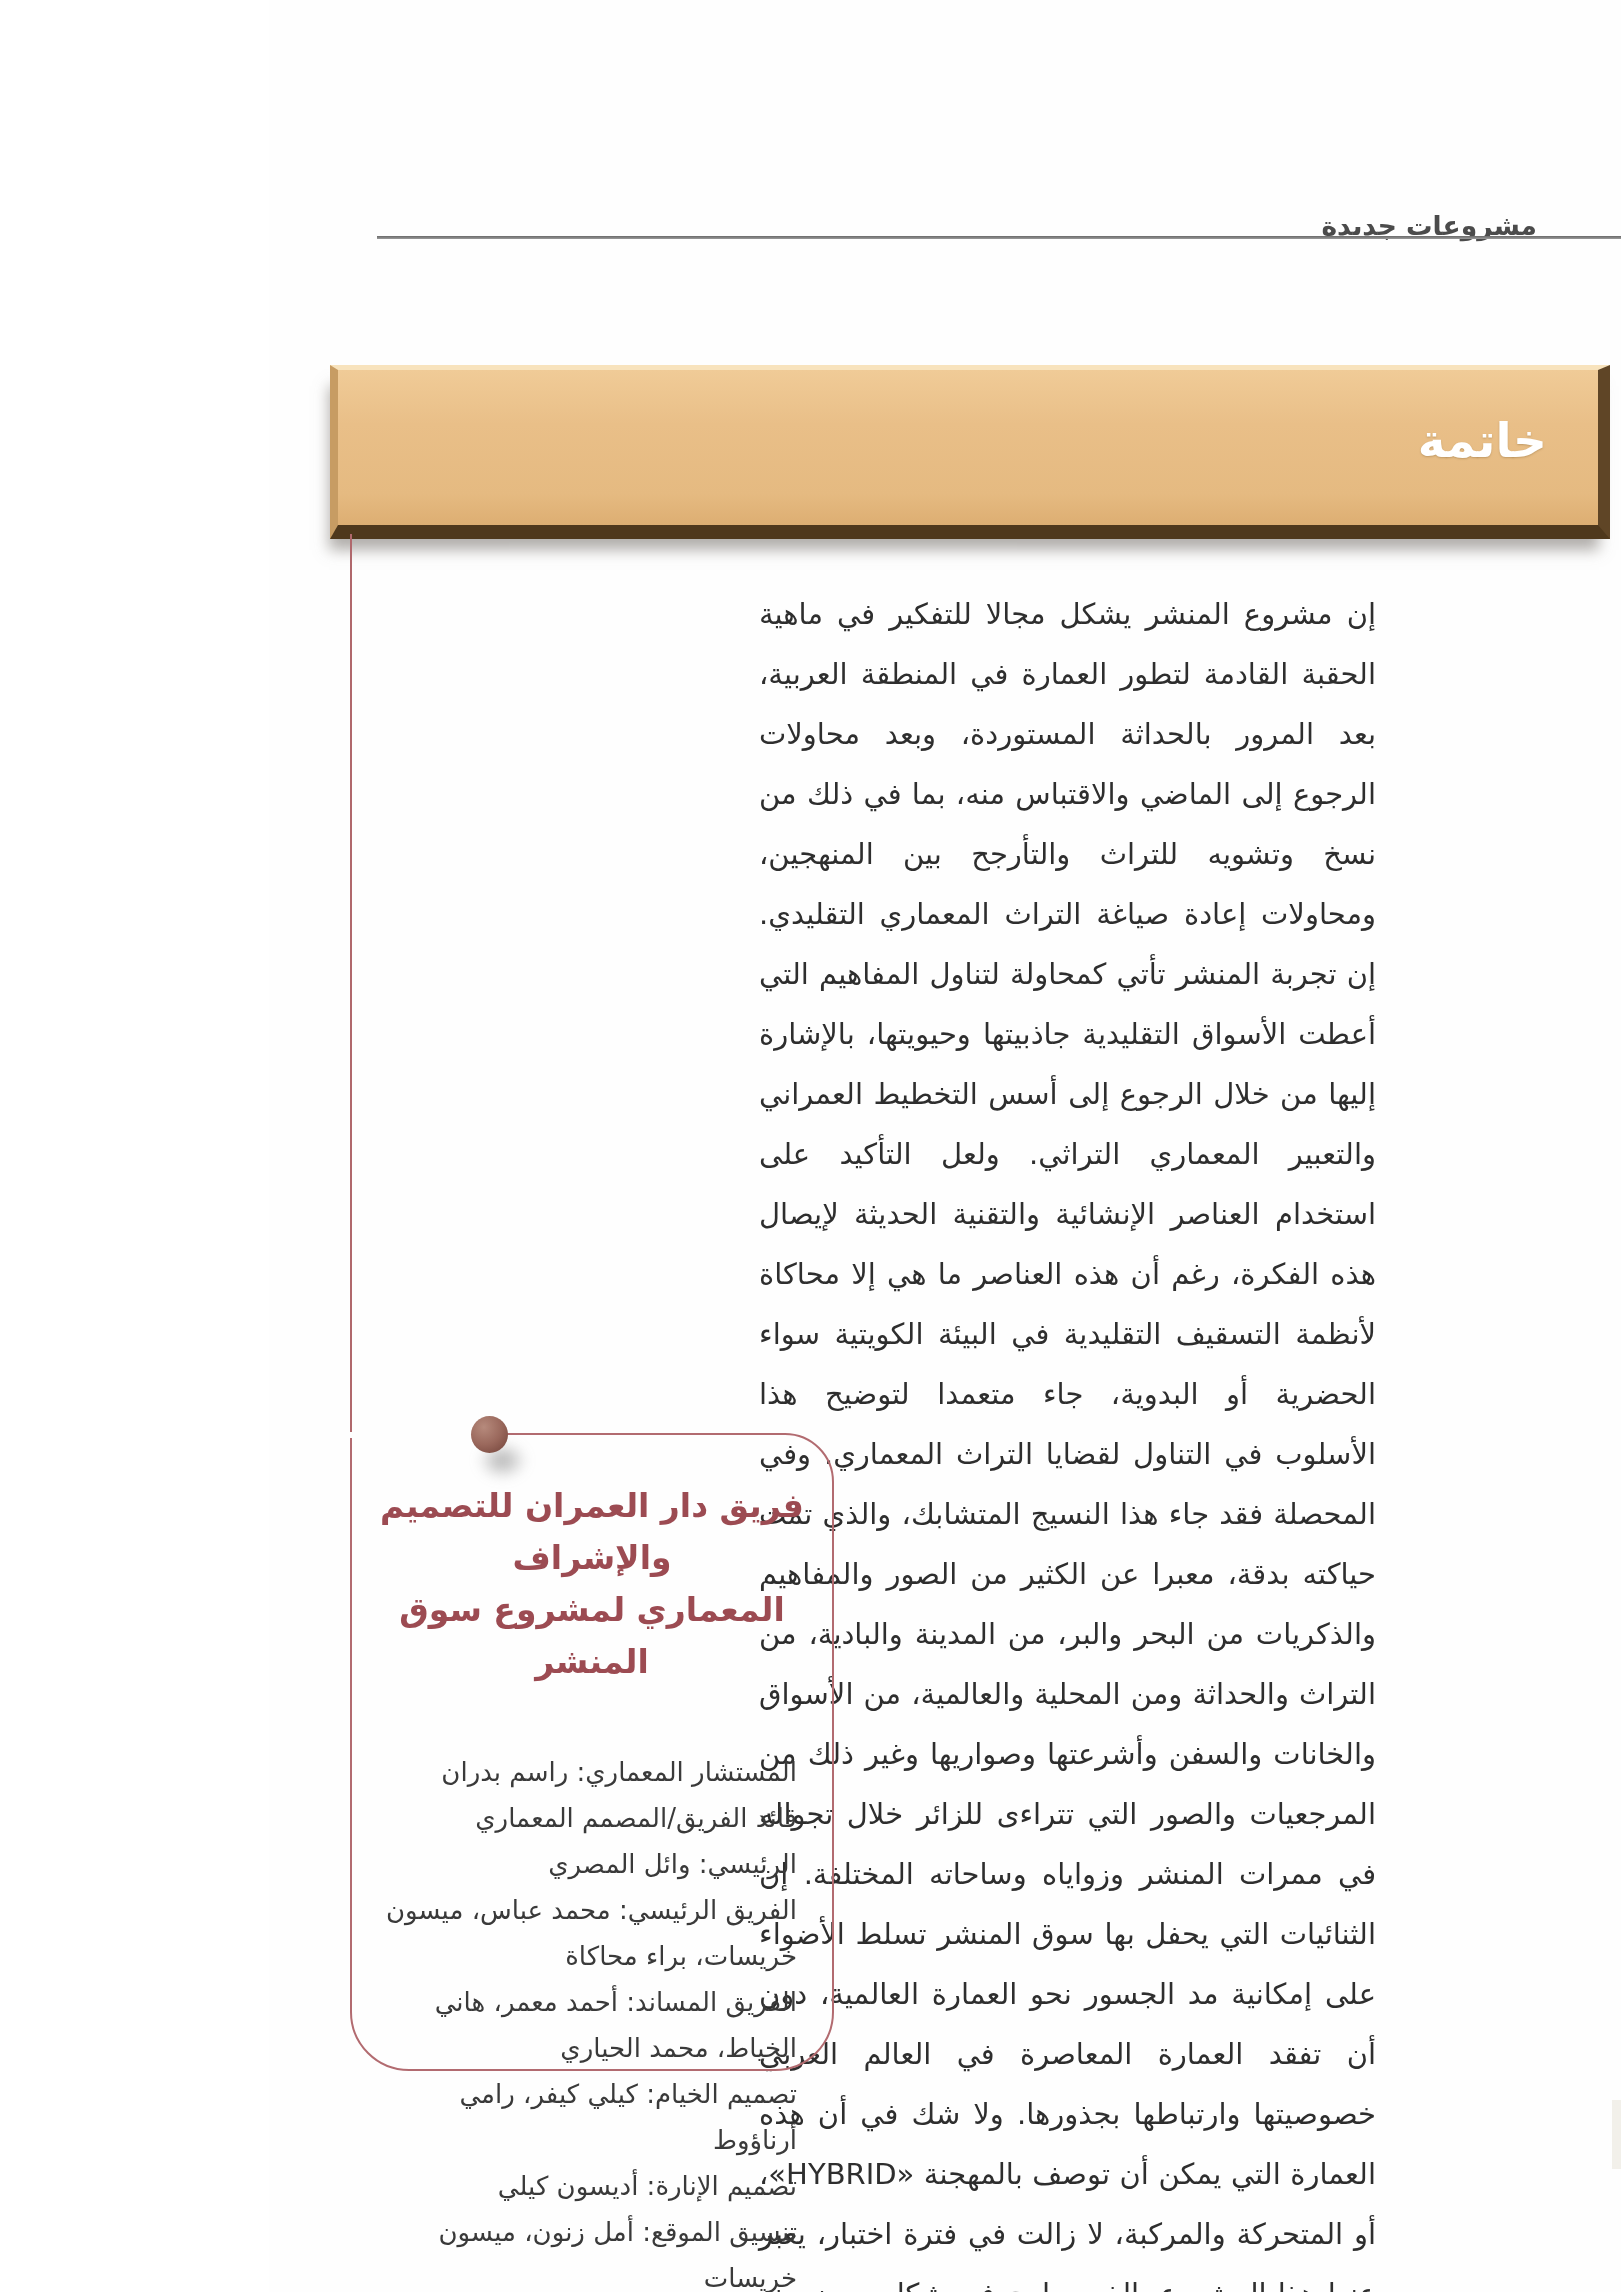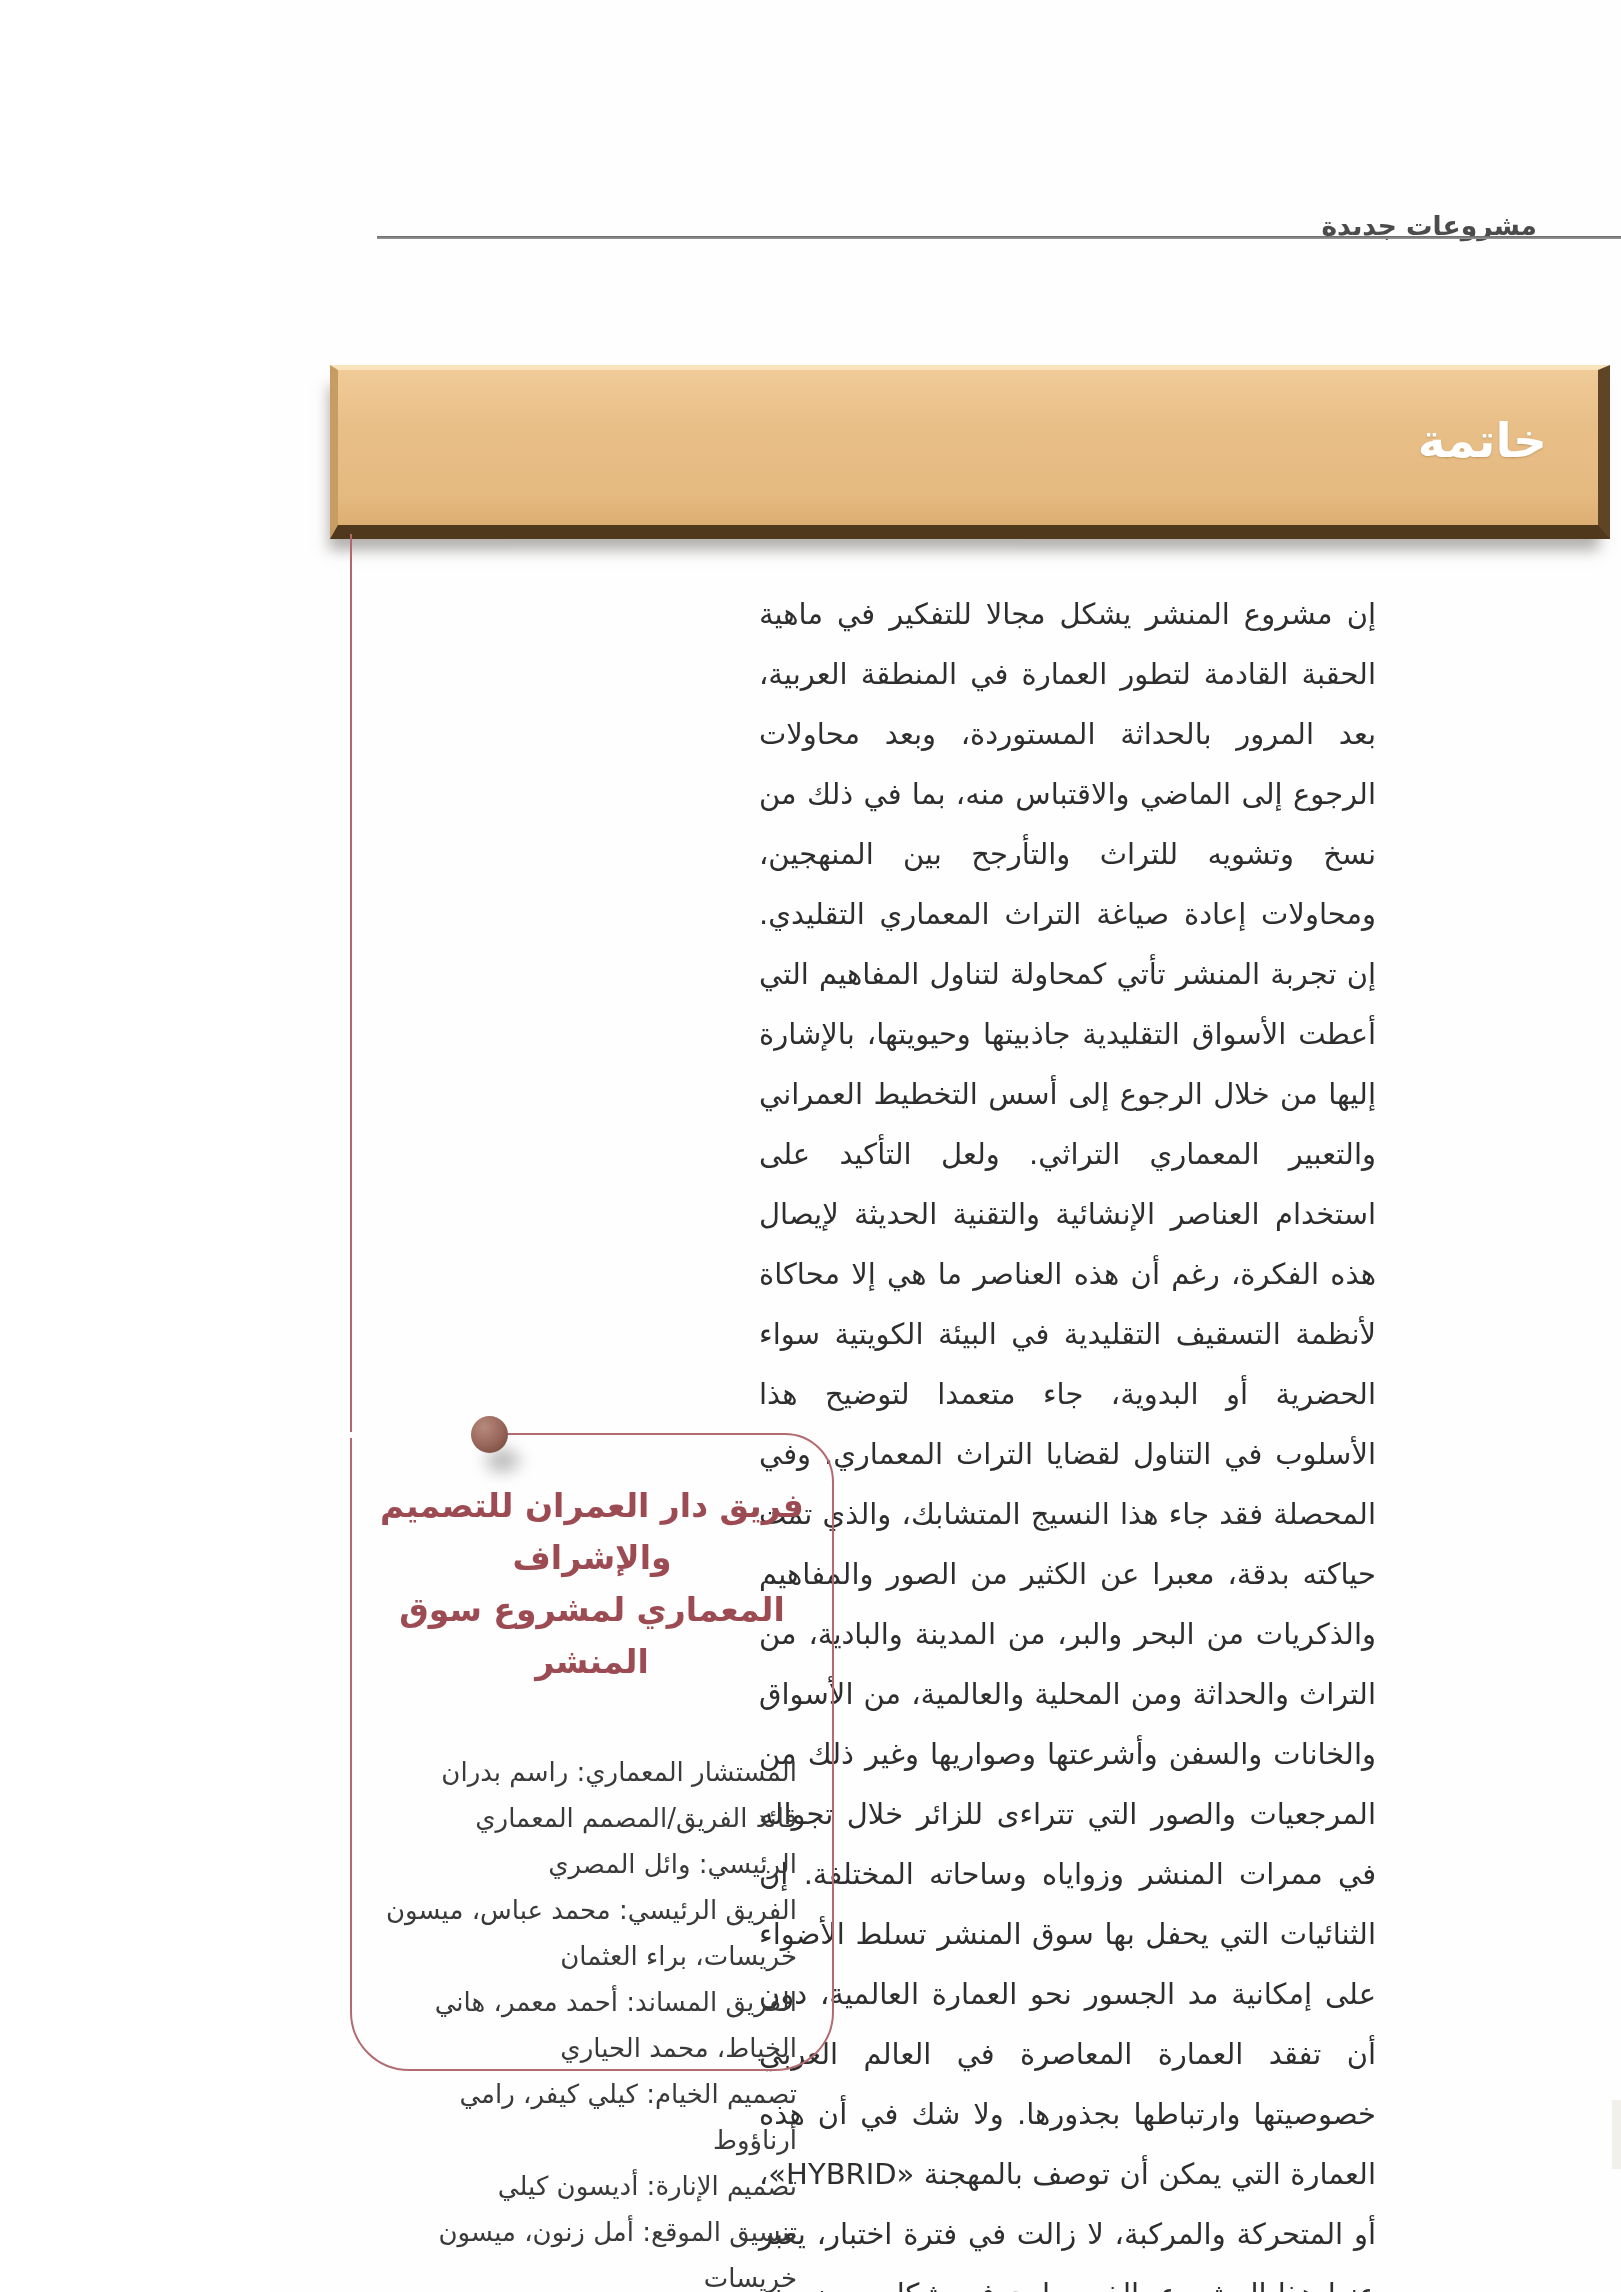--- a/index.html
+++ b/index.html
@@ -146,21 +146,21 @@
     <div class="credits-top-mask"></div>
     <div class="credits-ball-shadow"></div>
     <div class="credits-ball"></div>
     <div class="credits-title">
       <div>فريق دار العمران للتصميم والإشراف</div>
       <div>المعماري لمشروع سوق المنشر</div>
     </div>
     <div class="credits-list">
       <div class="credit-line">المستشار المعماري: راسم بدران</div>
       <div class="credit-line">قائد الفريق/المصمم المعماري الرئيسي: وائل المصري</div>
-      <div class="credit-line">الفريق الرئيسي: محمد عباس، ميسون خريسات، براء العثمان</div>
+      <div class="credit-line">الفريق الرئيسي: محمد عباس، ميسون خريسات، براء محاكاة</div>
       <div class="credit-line">الفريق المساند: أحمد معمر، هاني الخياط، محمد الحياري</div>
       <div class="credit-line">تصميم الخيام: كيلي كيفر، رامي أرناؤوط</div>
       <div class="credit-line">تصميم الإنارة: أديسون كيلي</div>
       <div class="credit-line">تنسيق الموقع: أمل زنون، ميسون خريسات</div>
 
     </div>
   </div>
 
   <div class="footer-badge">
     <div class="footer-blue-rule"></div>

